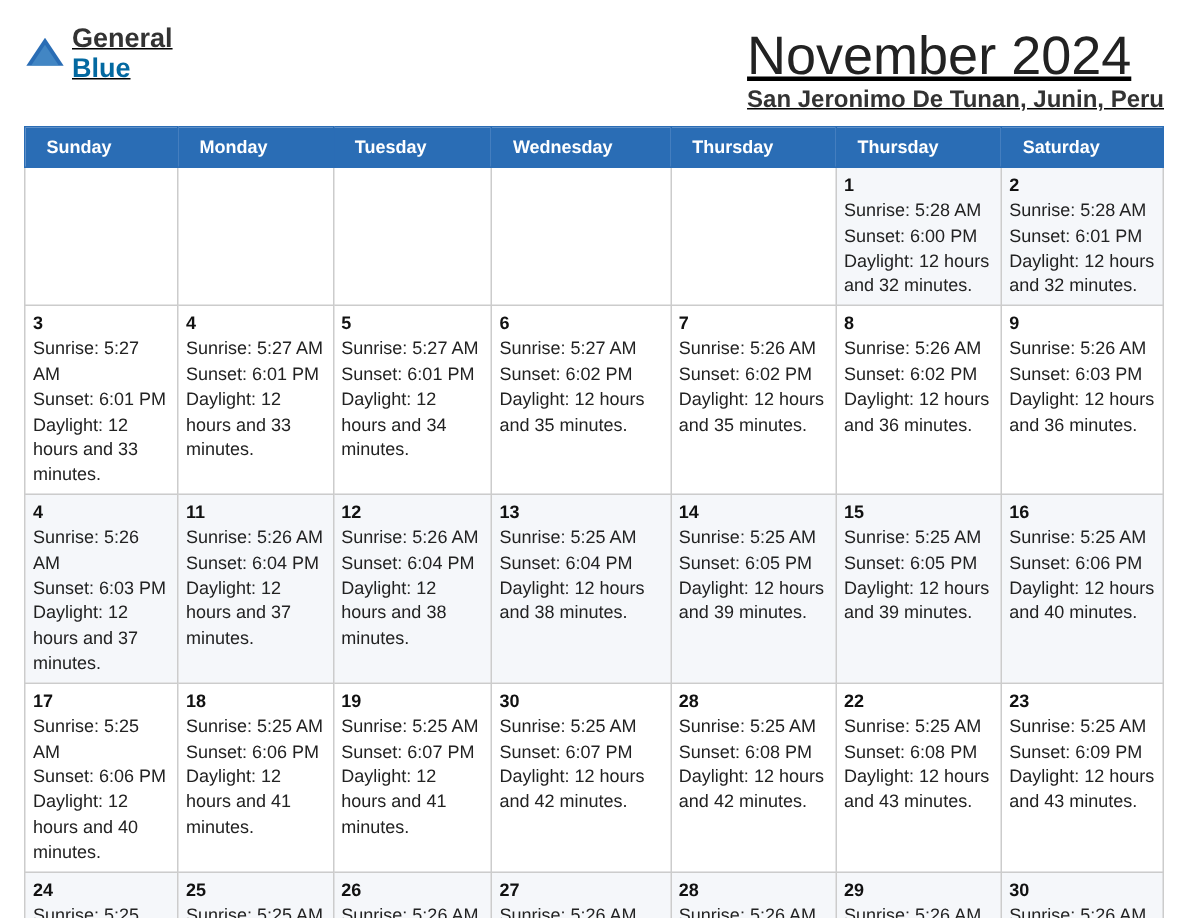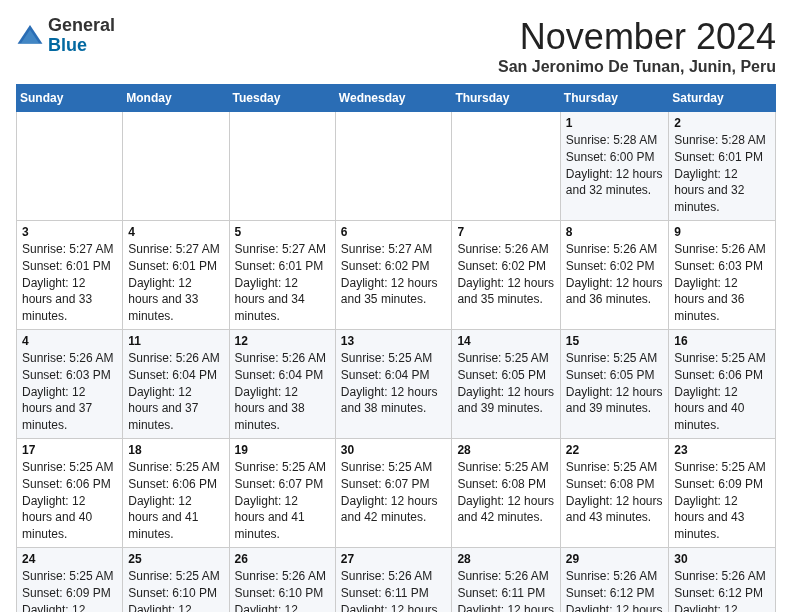--- a/index.html
+++ b/index.html
@@ -8,60 +8,61 @@
       background: #fff;
       width: 792px;
       min-height: 612px;
       padding: 16px;
     }
     .header {
       display: flex;
       align-items: flex-start;
       justify-content: space-between;
       margin-bottom: 8px;
+      text-decoration: underline;
     }
     .logo {
       display: flex;
       align-items: center;
       gap: 4px;
     }
     .logo-text {
       font-size: 18px;
       font-weight: bold;
       line-height: 1.1;
     }
     .logo-general { color: #333; }
     .logo-blue { color: #0369a1; }
     .logo-icon {
       width: 28px;
       height: 28px;
     }
     .title-block {
-      text-align: right;
+      text-align: left;
     }
     .month-title {
       font-size: 36px;
       font-weight: normal;
       color: #222;
     }
     .location {
       font-size: 16px;
       color: #333;
       font-weight: bold;
     }
     table {
       width: 100%;
       border-collapse: collapse;
       font-size: 11px;
     }
     thead tr th {
       background-color: #2a6db5;
       color: #fff;
       text-align: left;
-      padding: 6px 3px;
+      padding: 6px 14px;
       font-size: 12px;
       font-weight: bold;
       border: 1px solid #2a6db5;
     }
     tbody tr td {
       border: 1px solid #ccc;
       vertical-align: top;
       padding: 4px 5px;
       min-height: 80px;
       height: 90px;

